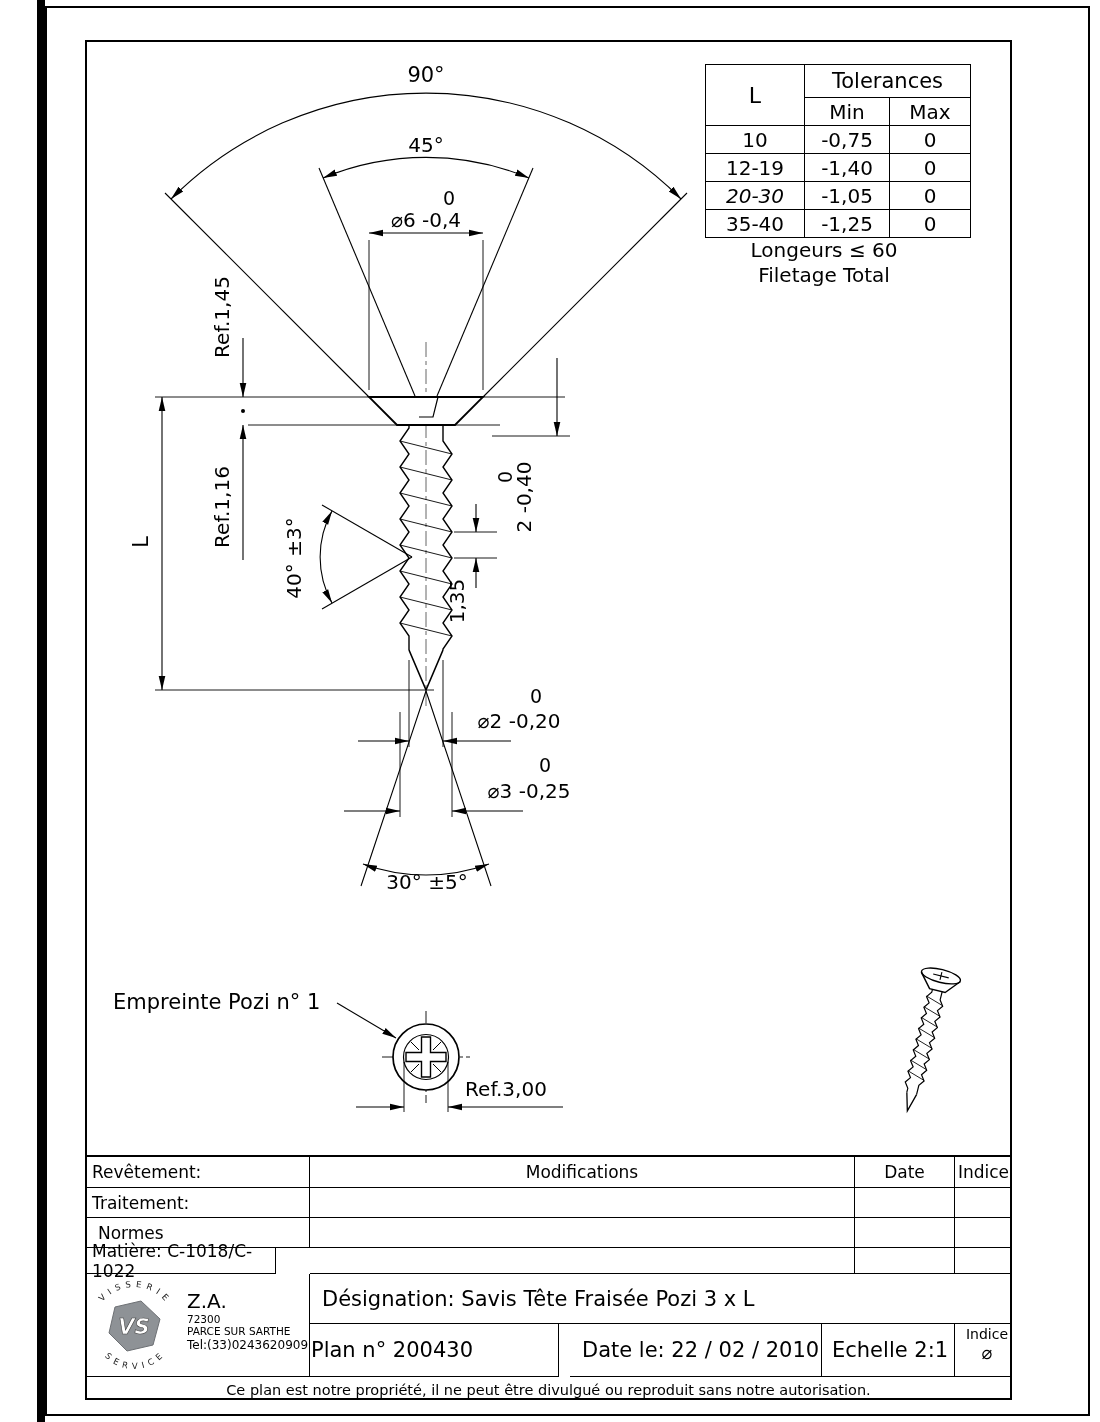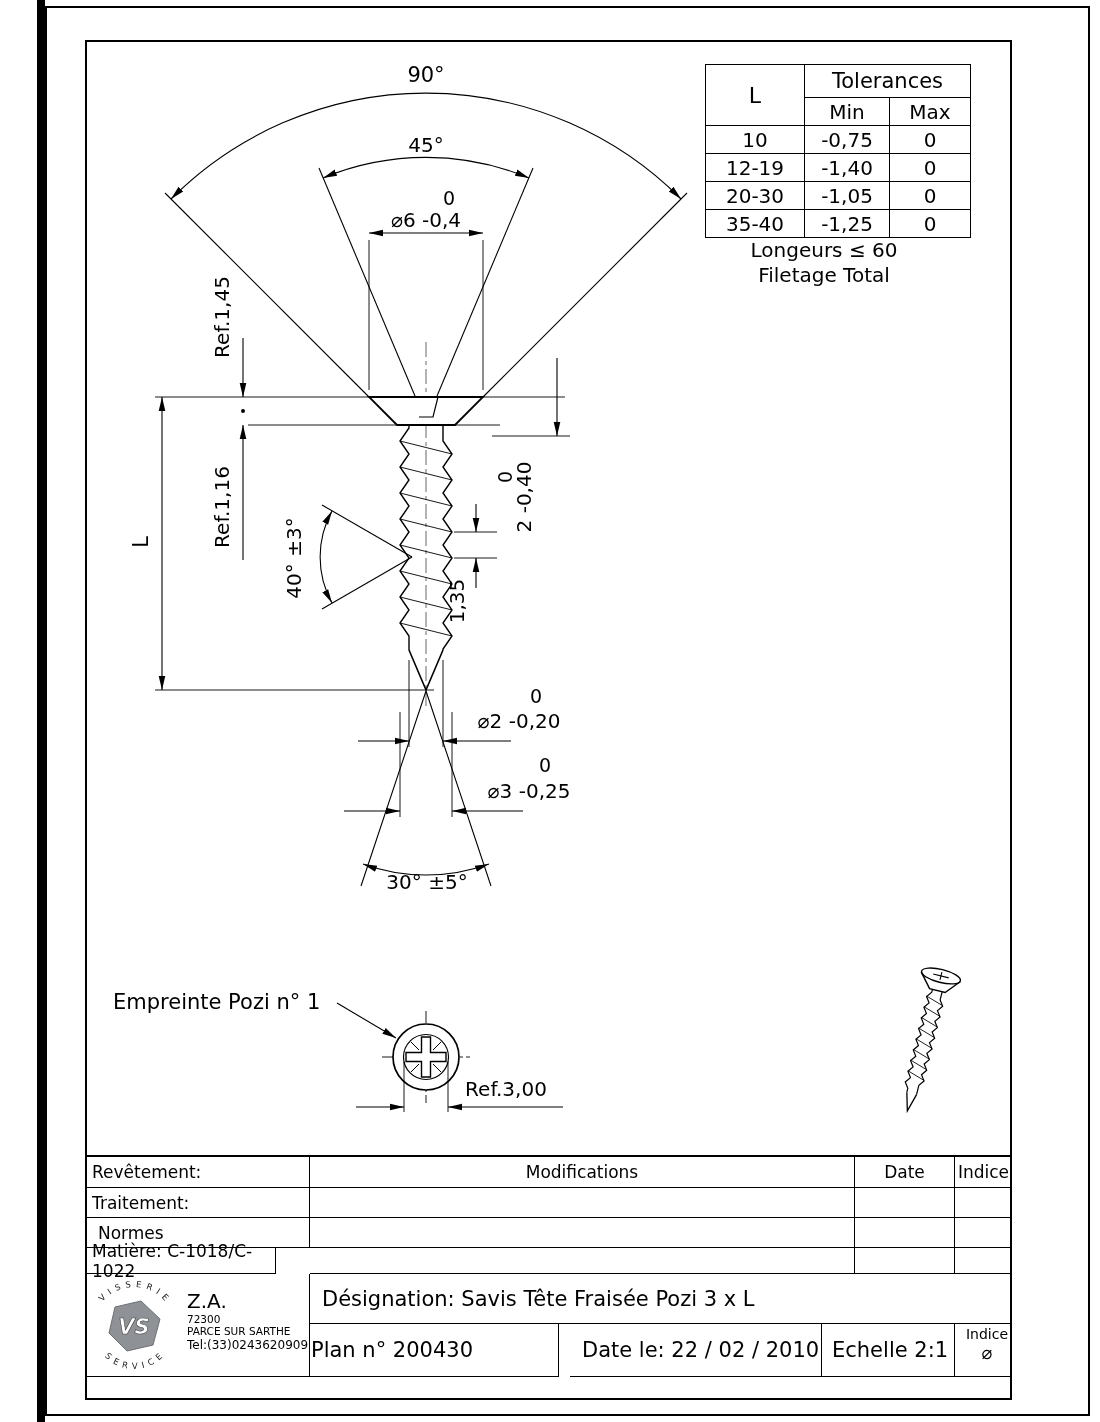--- a/index.html
+++ b/index.html
@@ -165,21 +165,21 @@
     <td style="height:27px;">10</td>
     <td>-0,75</td>
     <td>0</td>
   </tr>
   <tr>
     <td style="height:27px;">12-19</td>
     <td>-1,40</td>
     <td>0</td>
   </tr>
   <tr>
-    <td style="height:27px;">20-30</td>
+    <td style="height:27px;font-style:italic;">20-30</td>
     <td>-1,05</td>
     <td>0</td>
   </tr>
   <tr>
     <td style="height:27px;">35-40</td>
     <td>-1,25</td>
     <td>0</td>
   </tr>
 </tbody>
   </table>
@@ -236,13 +236,14 @@
   <div class="cell big no-r" style="left:225px;top:117px;width:702px;height:50px;padding-left:12px;">Désignation: Savis Tête Fraisée Pozi  3 x L</div>
 
   <div class="cell big" style="left:214px;top:167px;width:260px;height:53px;padding-left:12px;">Plan n° 200430</div>
   <div class="cell big" style="left:485px;top:167px;width:252px;height:53px;padding-left:12px;">Date le: 22 / 02 / 2010</div>
   <div class="cell big" style="left:737px;top:167px;width:133px;height:53px;padding-left:10px;">Echelle 2:1</div>
   <div class="cell no-r" id="indice-cell" style="left:870px;top:167px;width:57px;height:53px;">
     <div style="font-size:14px;">Indice</div>
     <div style="font-size:18px;">⌀</div>
   </div>
 
+  <div class="cell c-center no-r no-b" id="footer-cell" style="left:0;top:220px;width:927px;height:25px;">Ce plan est notre propriété, il ne peut être divulgué ou reproduit sans notre autorisation.</div>
 </div>
 
 </body></html>

